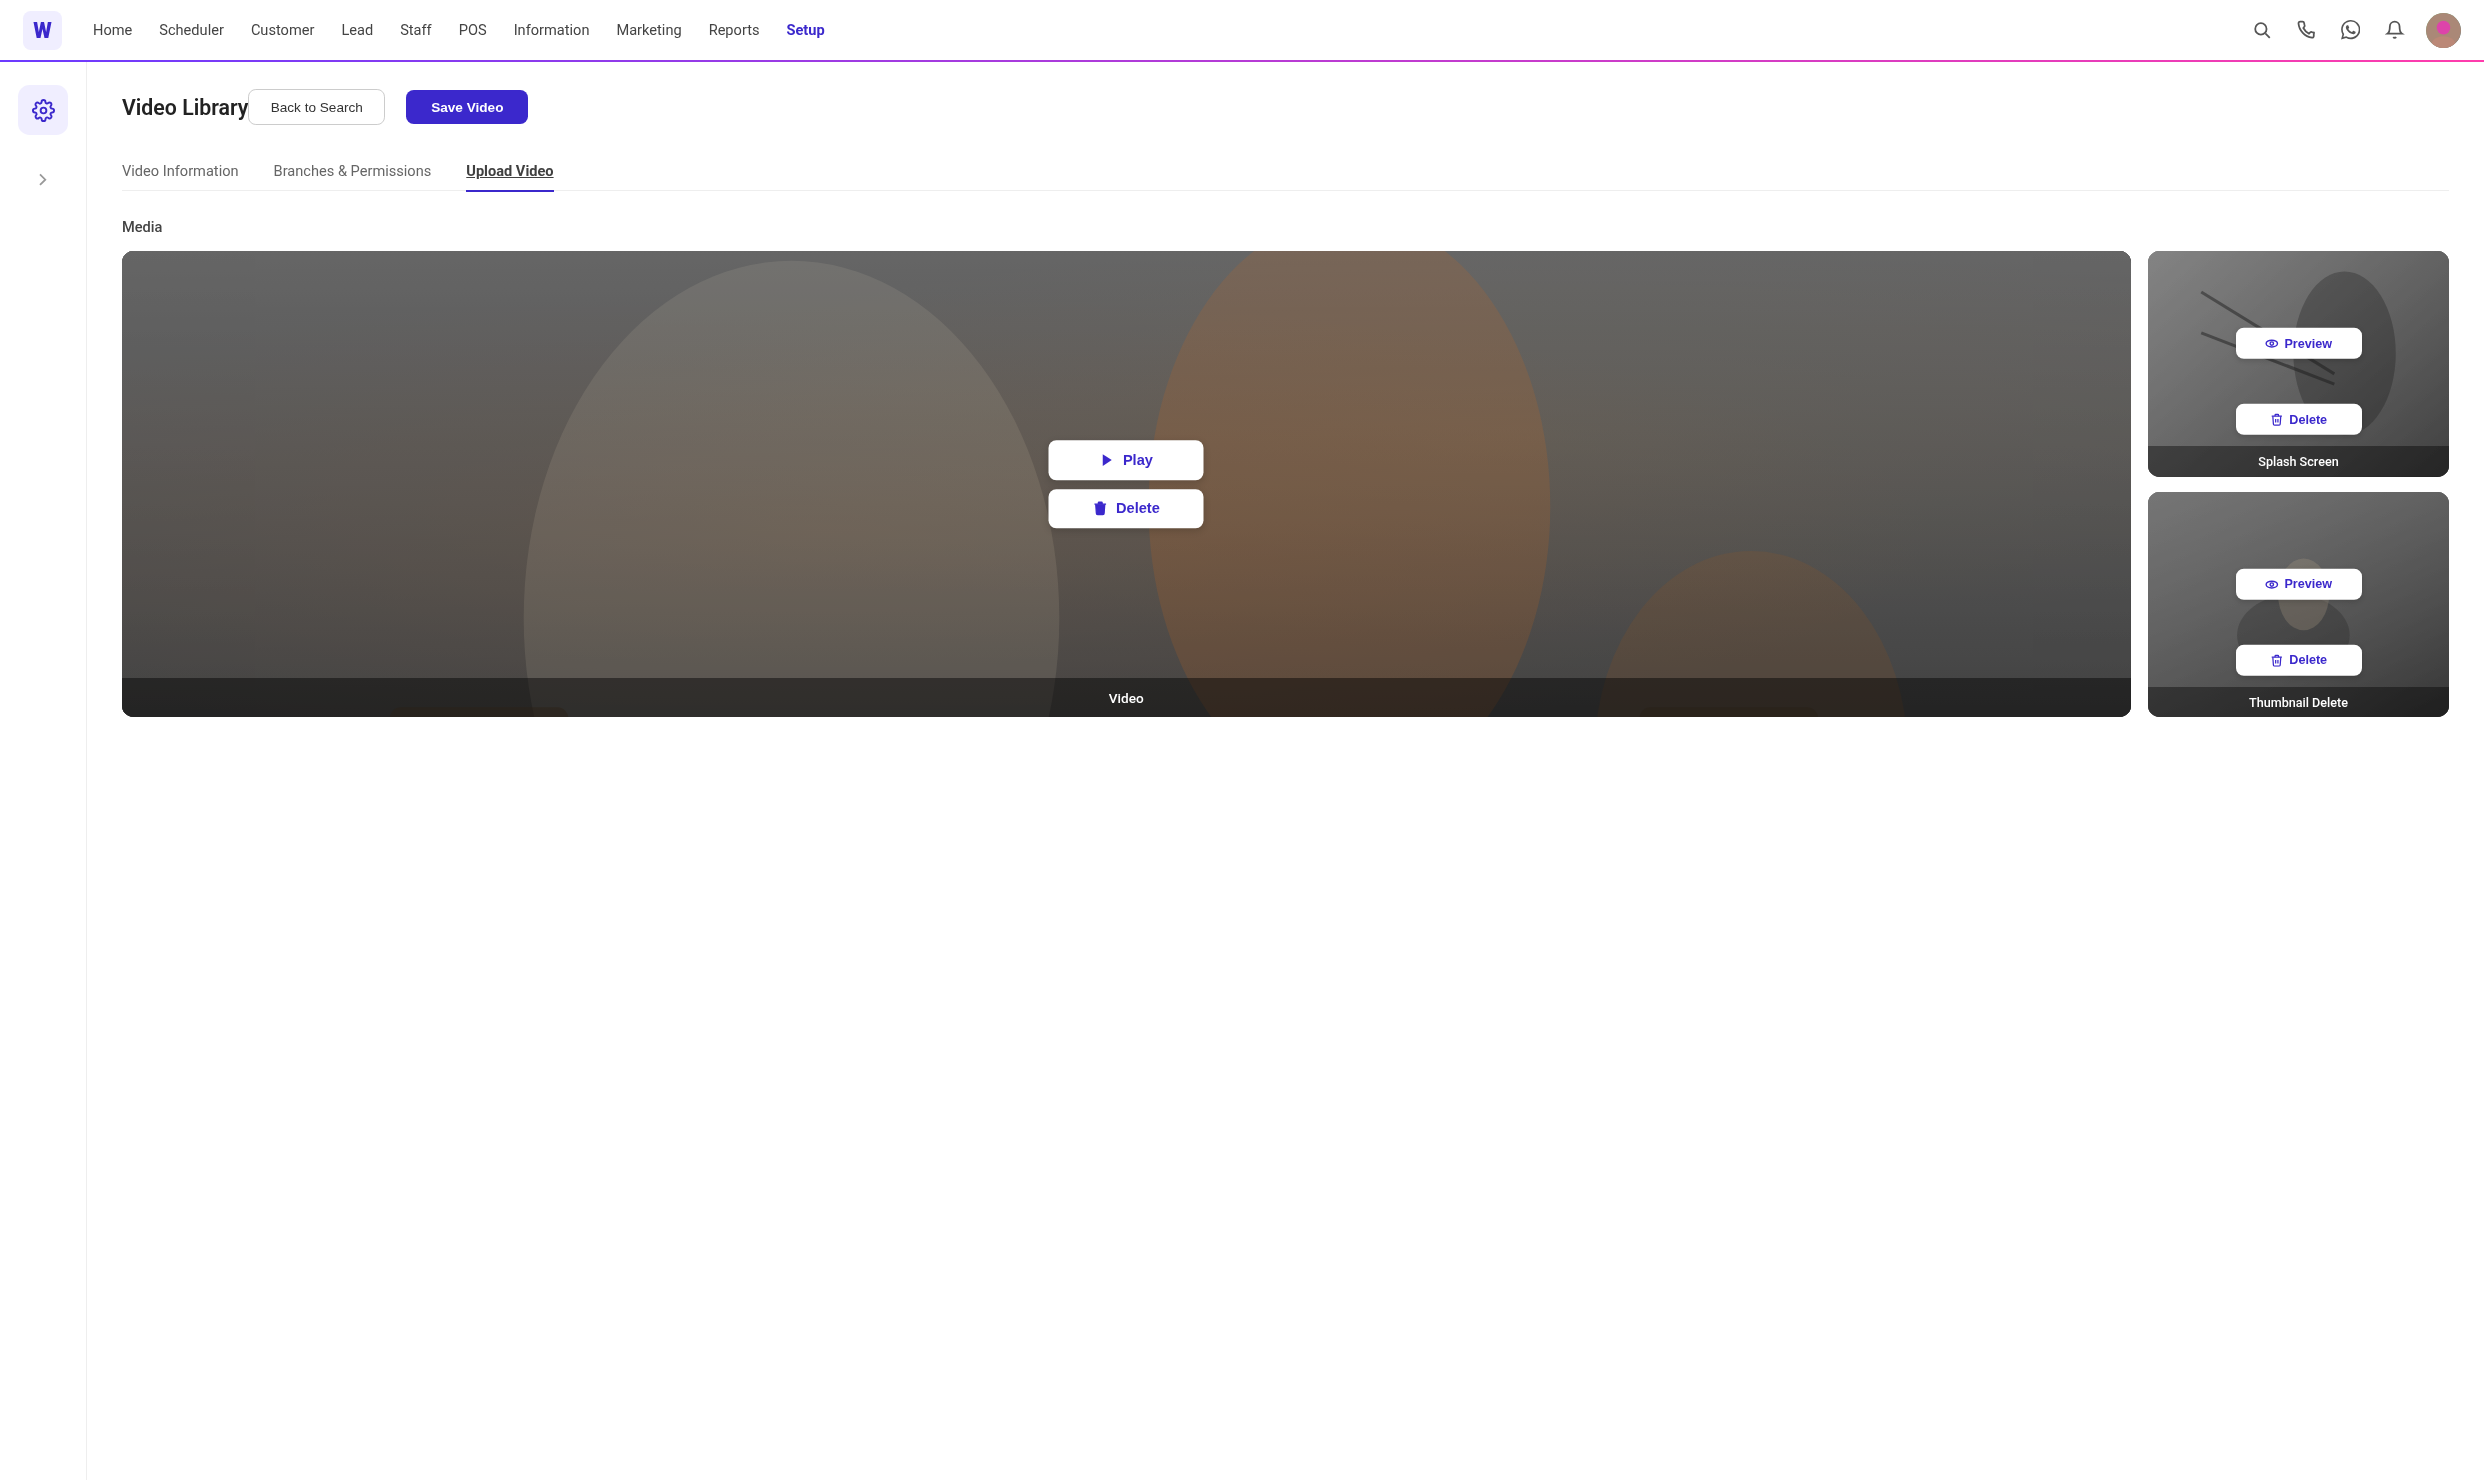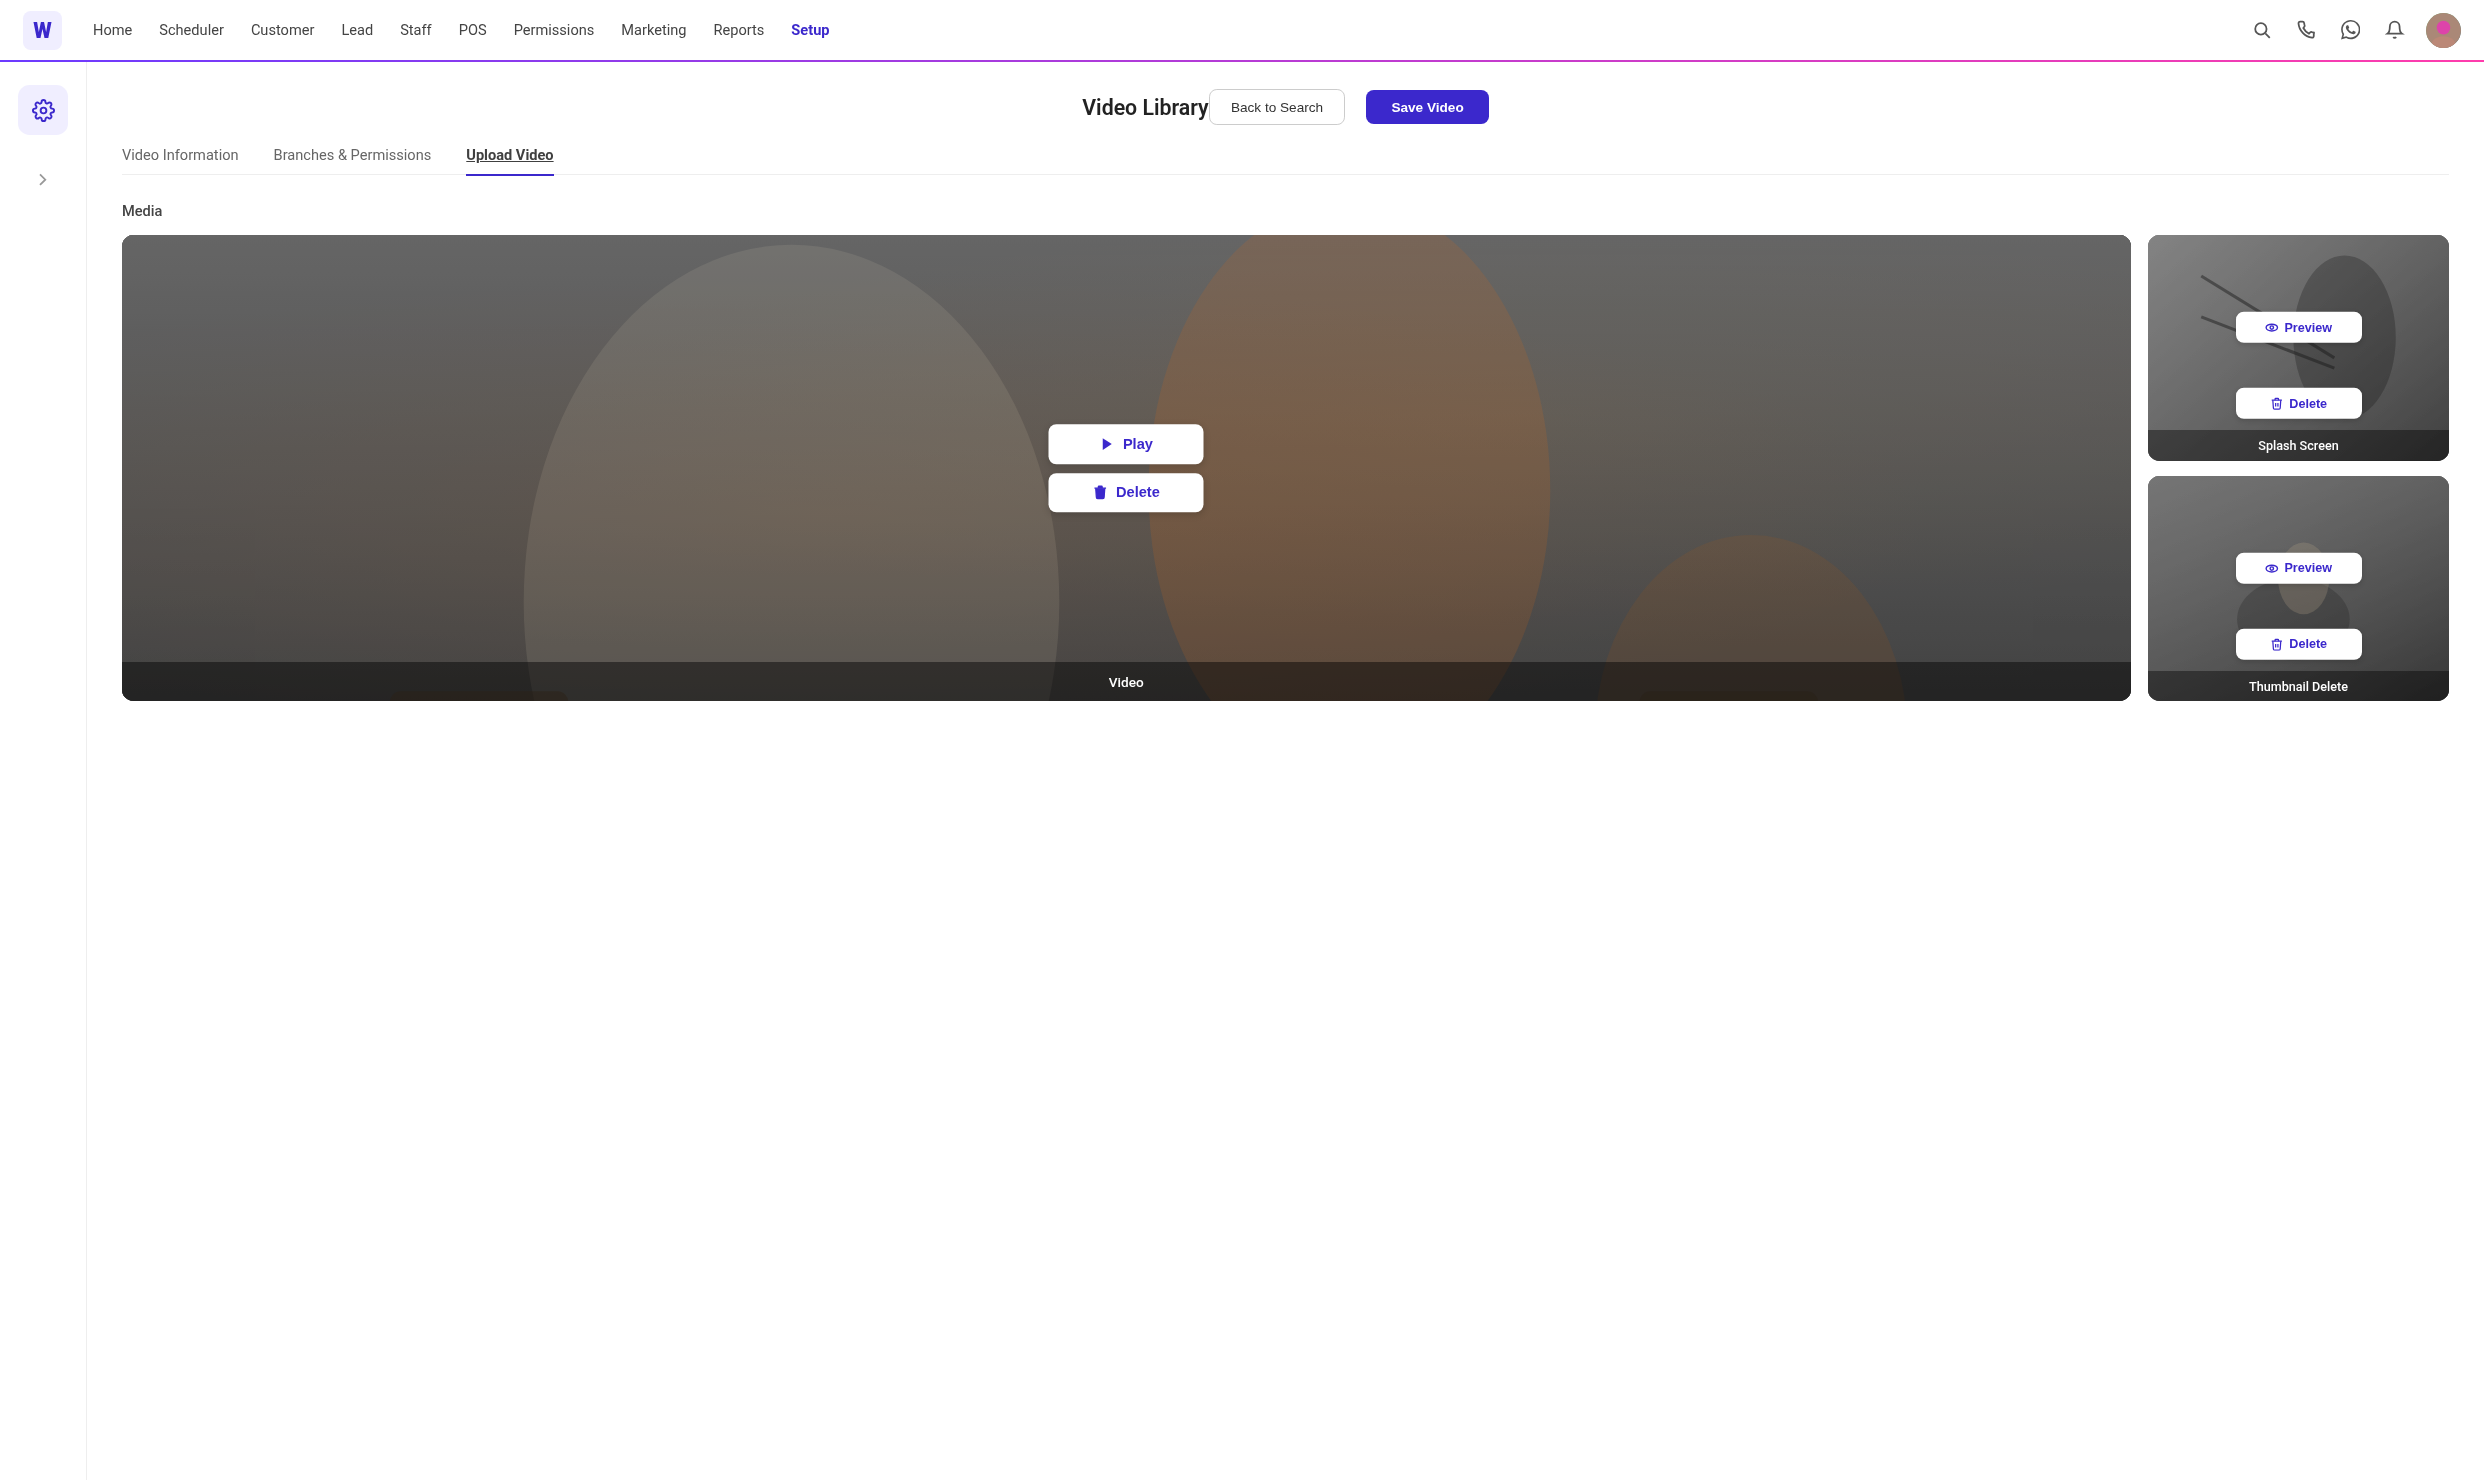--- a/index.html
+++ b/index.html
@@ -44,21 +44,21 @@
     }
     .sidebar-arrow {
       width: 35px; height: 35px; display: flex; align-items: center; justify-content: center;
       font-size: 17.5px; color: #999; cursor: pointer; margin-top: 7.8px;
     }
 
     
     .main-content { flex: 1; overflow-y: auto; padding: 27px 35px; }
 
     
-    .page-header { display: flex; align-items: center; justify-content: center; margin-bottom: 11px; }
+    .page-header { display: flex; align-items: center; justify-content: flex-start; margin-bottom: 27px; }
     .page-title { font-size: 21.3px; font-weight: 600; color: #222; }
     .header-actions { display: flex; gap: 21px; align-items: center; }
     .btn-back {
       padding: 9.7px 21.3px; border: 1.5px solid #ccc; border-radius: 7.8px;
       background: #fff; font-size: 13.6px; font-weight: 500; color: #333; cursor: pointer;
     }
     .btn-save {
       padding: 9.7px 25px; border: none; border-radius: 7.8px;
       background: #3b28cc; color: #fff; font-size: 13.6px; font-weight: 600; cursor: pointer;
     }
@@ -150,21 +150,21 @@
 
 <nav class="top-nav">
   <div class="nav-logo">W</div>
   <div class="nav-links">
     <a class="nav-link">Home</a>
     <a class="nav-link">Scheduler</a>
     <a class="nav-link">Customer</a>
     <a class="nav-link">Lead</a>
     <a class="nav-link">Staff</a>
     <a class="nav-link">POS</a>
-    <a class="nav-link">Permissions</a>
+    <a class="nav-link">Information</a>
     <a class="nav-link">Marketing</a>
     <a class="nav-link">Reports</a>
     <a class="nav-link active">Setup</a>
   </div>
   <div class="nav-actions">
     <div class="nav-icon">
       <svg width="19.4" height="19.4" viewBox="0 0 24 24" fill="none" stroke="#555" stroke-width="2.2">
           <circle cx="11" cy="11" r="7"></circle>
           <line x1="16.5" y1="16.5" x2="22" y2="22"></line>
         </svg>

